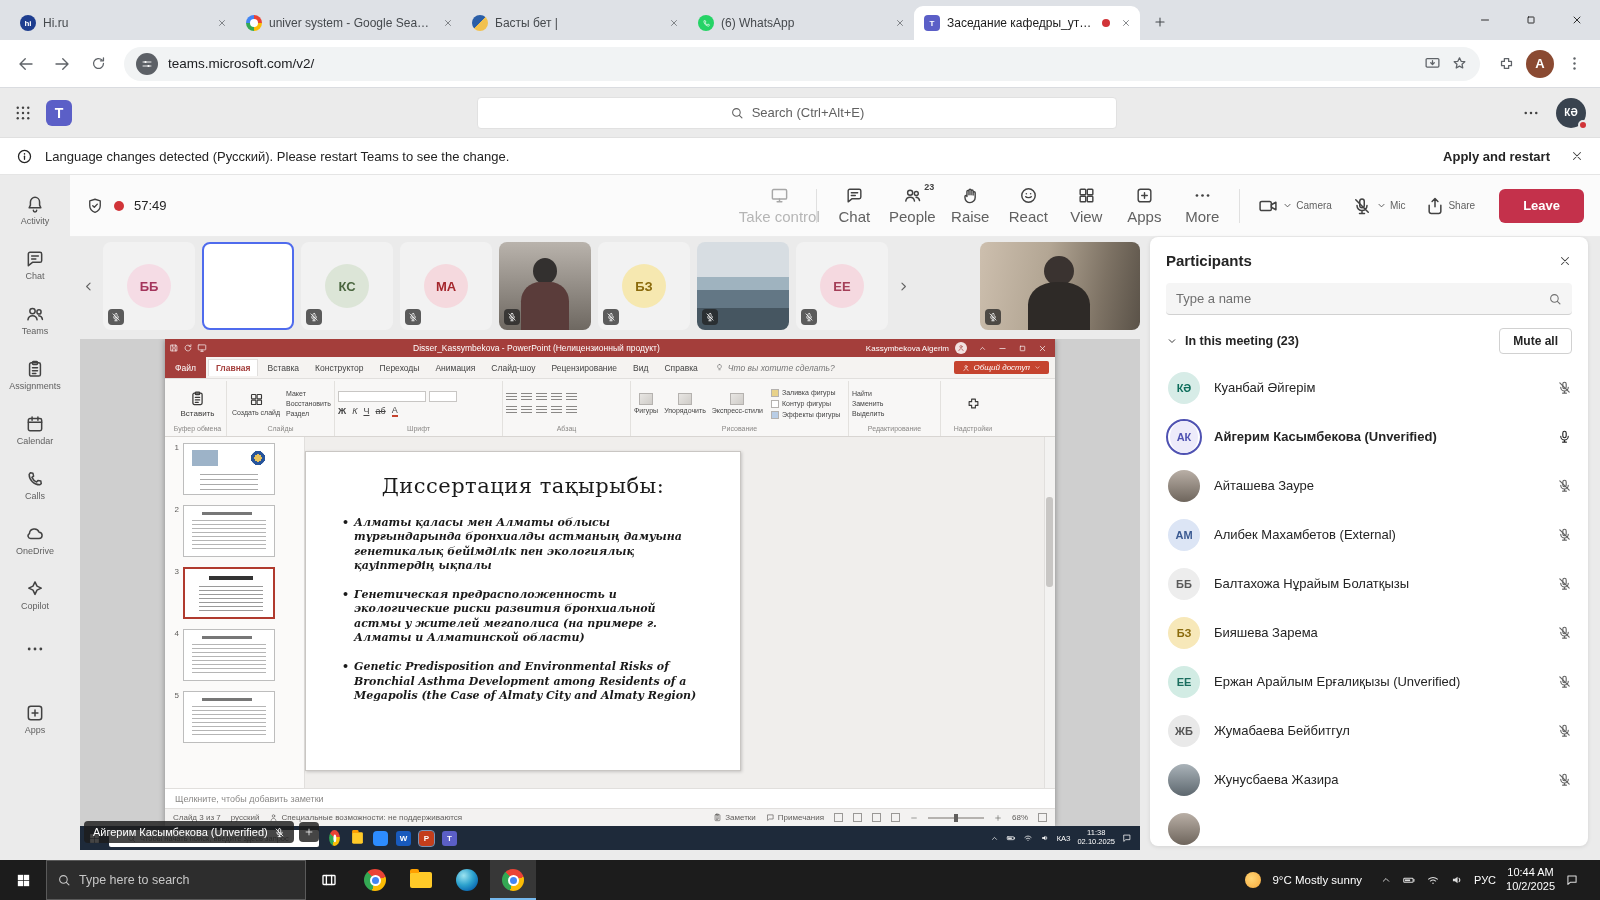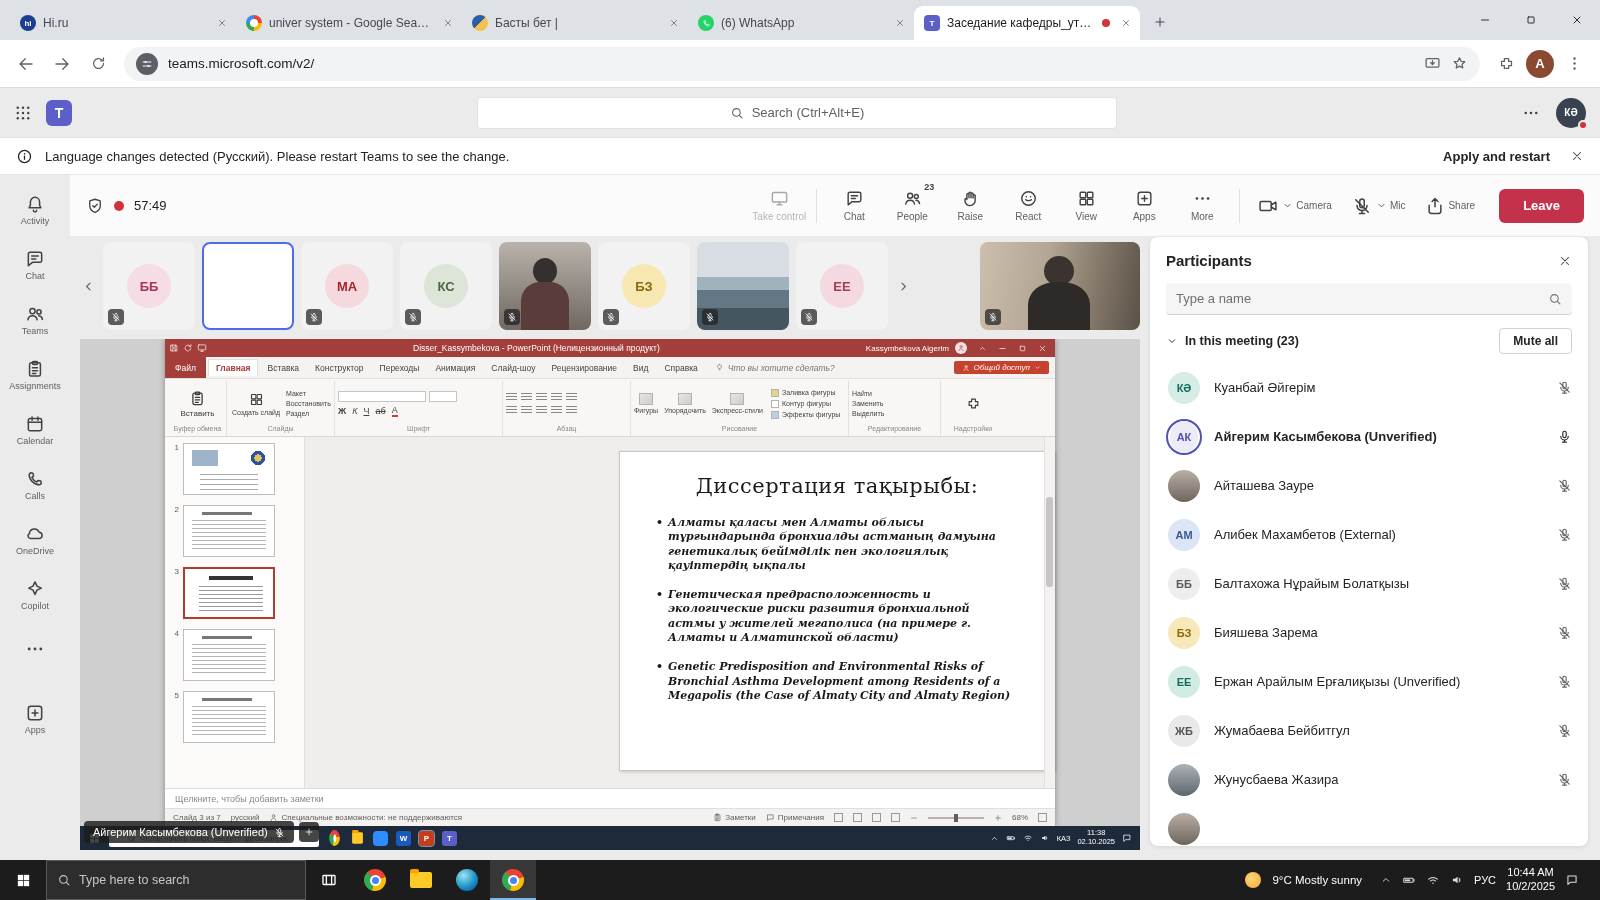--- a/index.html
+++ b/index.html
@@ -55,21 +55,21 @@
 .ritem .lbl{font-size:9px;color:#616161;line-height:1}
 .ritem.gap{margin-top:14px}
 .mainarea{flex:1;display:flex;flex-direction:column;min-width:0}
 
 
 .mtoolbar{height:62px;background:#FBFBFB;border-bottom:1px solid #ECECEC;display:flex;align-items:center;padding:0 16px}
 .sec-left{display:flex;align-items:center;gap:10px;color:#424242}
 .timer{font-size:13px;color:#242424}
 .rec{width:10px;height:10px;border-radius:50%}
 .mtb{display:flex;flex-direction:column;align-items:center;justify-content:center;width:58px;gap:3px;color:#424242;position:relative;height:54px;border-radius:6px}
-.mtb .lbl{font-size:10px;color:#616161;white-space:nowrap}
+.mtb .lbl{font-size:15px;color:#616161;white-space:nowrap}
 .mtb.disabled{opacity:.45}
 .mtb .badge{position:absolute;top:3px;right:7px;font-size:9px;font-weight:bold;color:#424242}
 .vdiv{width:1px;height:34px;background:#E0E0E0;margin:0 8px}
 .devbtn{display:flex;flex-direction:row;align-items:center;gap:3px;padding:0 10px;color:#424242;height:54px;justify-content:center;border-radius:6px}
 .devbtn .ir{display:flex;align-items:center;gap:4px}
 .leave{height:34px;padding:0 24px;border-radius:6px;color:#fff;font-weight:600;display:flex;align-items:center;margin-left:14px;font-size:13px}
 
 
 .mbody{flex:1;display:flex;min-height:0}
 .stage{flex:1;display:flex;flex-direction:column;padding:2px 8px 10px 10px;min-width:0}
@@ -129,21 +129,21 @@
 .dlq{width:8px;height:8px;border:1px solid #b5b2af;background:#e8d28a}
 .ppt-body{flex:1;display:flex;min-height:0}
 .thumbs{width:140px;background:#FBFAF9;border-right:1px solid #E1DFDD;padding:6px 6px 0 4px;display:flex;flex-direction:column;gap:10px;overflow:hidden}
 .th{display:flex;gap:4px}
 .th .num{width:10px;font-size:8px;color:#605e5c;text-align:right}
 .pv{width:92px;height:52px;background:#fff;border:1px solid #BDBDBD;background-repeat:no-repeat;flex:none}
 .th.sel .pv{border:2px solid #B03A2E}
 .pv1{background-image:linear-gradient(#9db3c8,#9db3c8),radial-gradient(circle,#e8c15a 0 32%,#27549b 33% 62%,transparent 63%),repeating-linear-gradient(180deg,#aaa 0 1px,transparent 1px 5px);background-size:26px 16px,16px 16px,58px 16px;background-position:8px 6px,66px 6px,16px 30px}
 .pvtext{background-image:linear-gradient(#777,#777),repeating-linear-gradient(180deg,#b5b5b5 0 1px,transparent 1px 4px);background-size:50px 3px,74px 32px;background-position:18px 6px,8px 14px}
 .pv3{background-image:linear-gradient(#333,#333),repeating-linear-gradient(180deg,#9a9a9a 0 1px,transparent 1px 4px);background-size:44px 4px,64px 28px;background-position:24px 7px,14px 17px}
-.canvas{flex:1;position:relative;background:#F0EEEC;display:flex;justify-content:flex-end}
+.canvas{flex:1;position:relative;background:#F0EEEC;display:flex;justify-content:flex-start}
 .slide{width:436px;height:320px;background:#fff;border:1px solid #C9C6C3;margin-top:14px;box-shadow:1px 1px 3px rgba(0,0,0,.18);font-family:"DejaVu Serif",serif;color:#1a1a1a;padding:22px 34px 0}
 .slide h1{font-size:21px;font-weight:normal;text-align:center;letter-spacing:.5px}
 .bullets{margin-top:18px;display:flex;flex-direction:column;gap:15px}
 .bullet{font-size:11px;line-height:1.3;font-style:italic;font-weight:bold;padding-left:14px;position:relative}
 .bullet::before{content:"•";position:absolute;left:2px;top:0;font-style:normal}
 .vscroll{position:absolute;right:0;top:0;bottom:0;width:11px;background:#F3F2F1;border-left:1px solid #E1DFDD}
 .vthumb{position:absolute;right:2px;top:60px;width:7px;height:90px;background:#C8C6C4;border-radius:3px}
 .notes{height:20px;background:#fff;border-top:1px solid #E1DFDD;display:flex;align-items:center;padding:0 10px;color:#8a8886;font-size:9px}
 .pstatus{height:18px;background:#F3F2F1;border-top:1px solid #E1DFDD;display:flex;align-items:center;gap:10px;padding:0 8px;color:#605e5c;font-size:8px}
 .pstatus .grow{flex:1}
@@ -741,29 +741,29 @@
           <div class="tile">
             <span class="tcirc" style="background-color: rgb(245, 220, 229); color: rgb(164, 53, 92);">ББ</span>
             <span class="micbadge">
                 <svg class="icn" width="10" height="10">
                   <use href="#i-micoff"></use>
                 </svg>
               </span>
           </div>
           <div class="tile sel" style="border-color: rgb(79, 107, 237);"></div>
           <div class="tile">
-            <span class="tcirc" style="background-color: rgb(245, 217, 222); color: rgb(164, 38, 44);">МА</span>
+            <span class="tcirc" style="background-color: rgb(220, 229, 215); color: rgb(74, 102, 63);">КС</span>
             <span class="micbadge">
                 <svg class="icn" width="10" height="10">
                   <use href="#i-micoff"></use>
                 </svg>
               </span>
           </div>
           <div class="tile">
-            <span class="tcirc" style="background-color: rgb(220, 229, 215); color: rgb(74, 102, 63);">КС</span>
+            <span class="tcirc" style="background-color: rgb(245, 217, 222); color: rgb(164, 38, 44);">МА</span>
             <span class="micbadge">
                 <svg class="icn" width="10" height="10">
                   <use href="#i-micoff"></use>
                 </svg>
               </span>
           </div>
           <div class="tile photo-portrait">
             <span class="micbadge">
                 <svg class="icn" width="10" height="10">
                   <use href="#i-micoff"></use>

